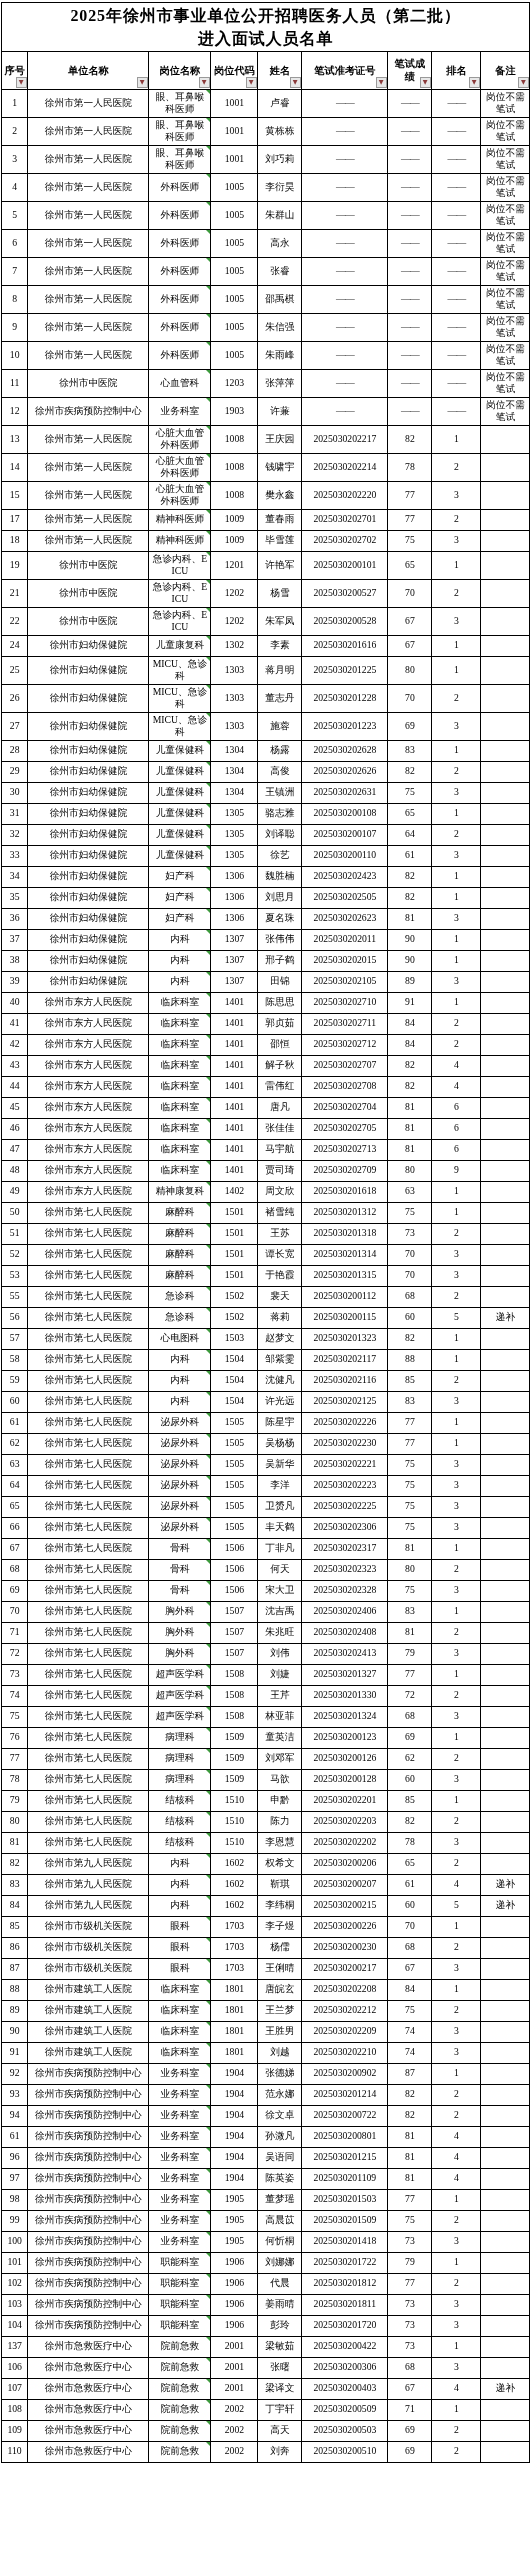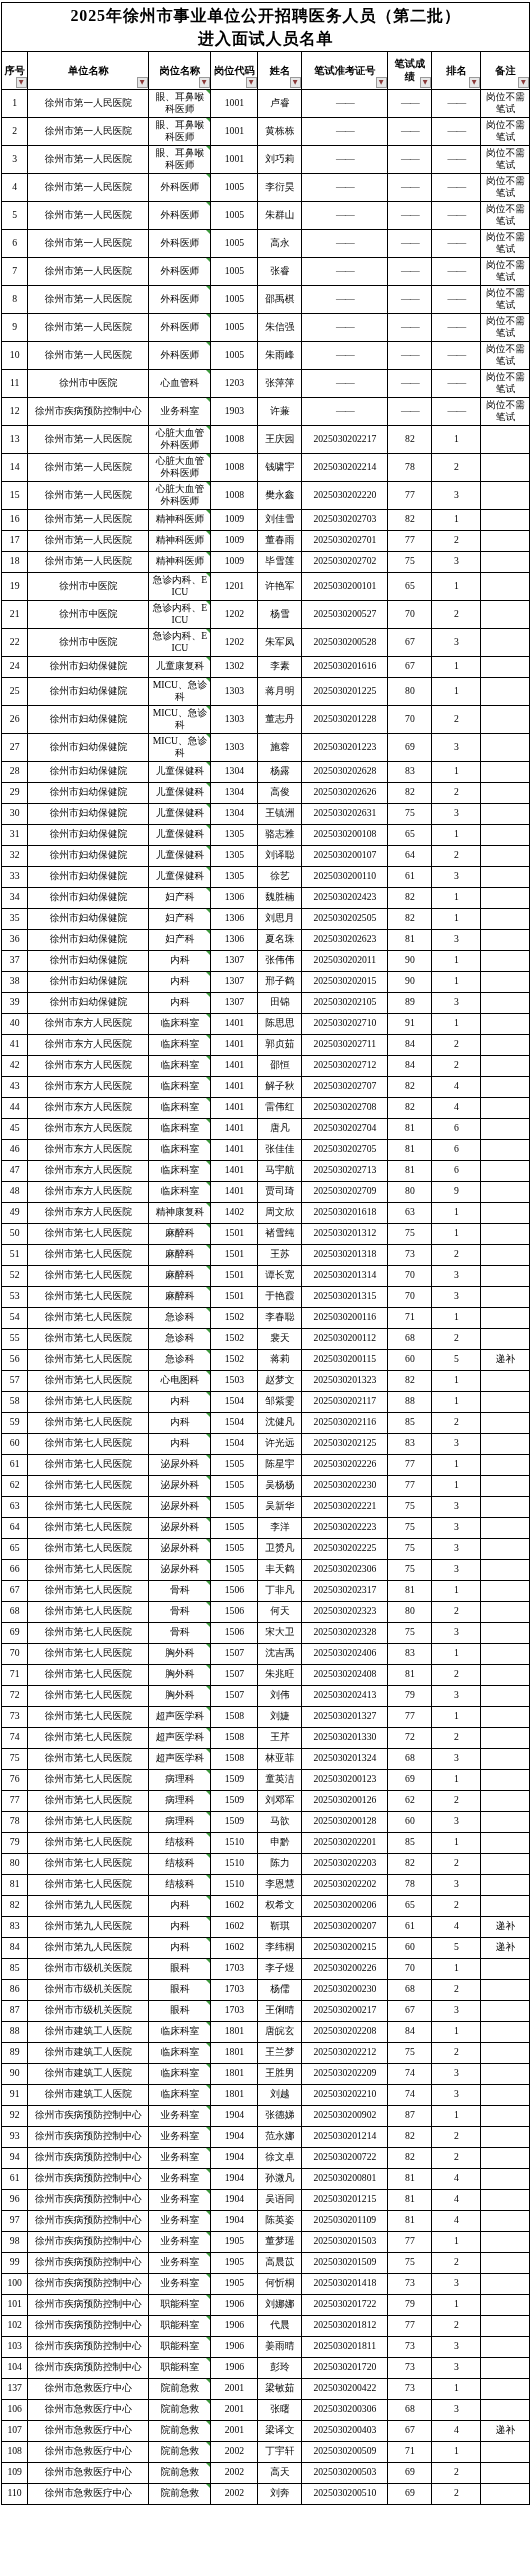--- a/index.html
+++ b/index.html
@@ -217,31 +217,20 @@
         <td>徐州市第一人民医院</td>
         <td class="pos-cell">心脏大血管外科医师</td>
         <td>1008</td>
         <td>樊永鑫</td>
         <td>2025030202220</td>
         <td>77</td>
         <td>3</td>
         <td></td>
       </tr>
       <tr>
-        <td>16</td>
-        <td>徐州市第一人民医院</td>
-        <td class="pos-cell">精神科医师</td>
-        <td>1009</td>
-        <td>刘佳雪</td>
-        <td>2025030202703</td>
-        <td>82</td>
-        <td>1</td>
-        <td></td>
-      </tr>
-      <tr>
         <td>17</td>
         <td>徐州市第一人民医院</td>
         <td class="pos-cell">精神科医师</td>
         <td>1009</td>
         <td>董春雨</td>
         <td>2025030202701</td>
         <td>77</td>
         <td>2</td>
         <td></td>
       </tr>
@@ -610,31 +599,20 @@
       </tr>
       <tr>
         <td>53</td>
         <td>徐州市第七人民医院</td>
         <td class="pos-cell">麻醉科</td>
         <td>1501</td>
         <td>于艳霞</td>
         <td>2025030201315</td>
         <td>70</td>
         <td>3</td>
-        <td></td>
-      </tr>
-      <tr>
-        <td>54</td>
-        <td>徐州市第七人民医院</td>
-        <td class="pos-cell">急诊科</td>
-        <td>1502</td>
-        <td>李春聪</td>
-        <td>2025030200116</td>
-        <td>71</td>
-        <td>1</td>
         <td></td>
       </tr>
       <tr>
         <td>55</td>
         <td>徐州市第七人民医院</td>
         <td class="pos-cell">急诊科</td>
         <td>1502</td>
         <td>裴天</td>
         <td>2025030200112</td>
         <td>68</td>

